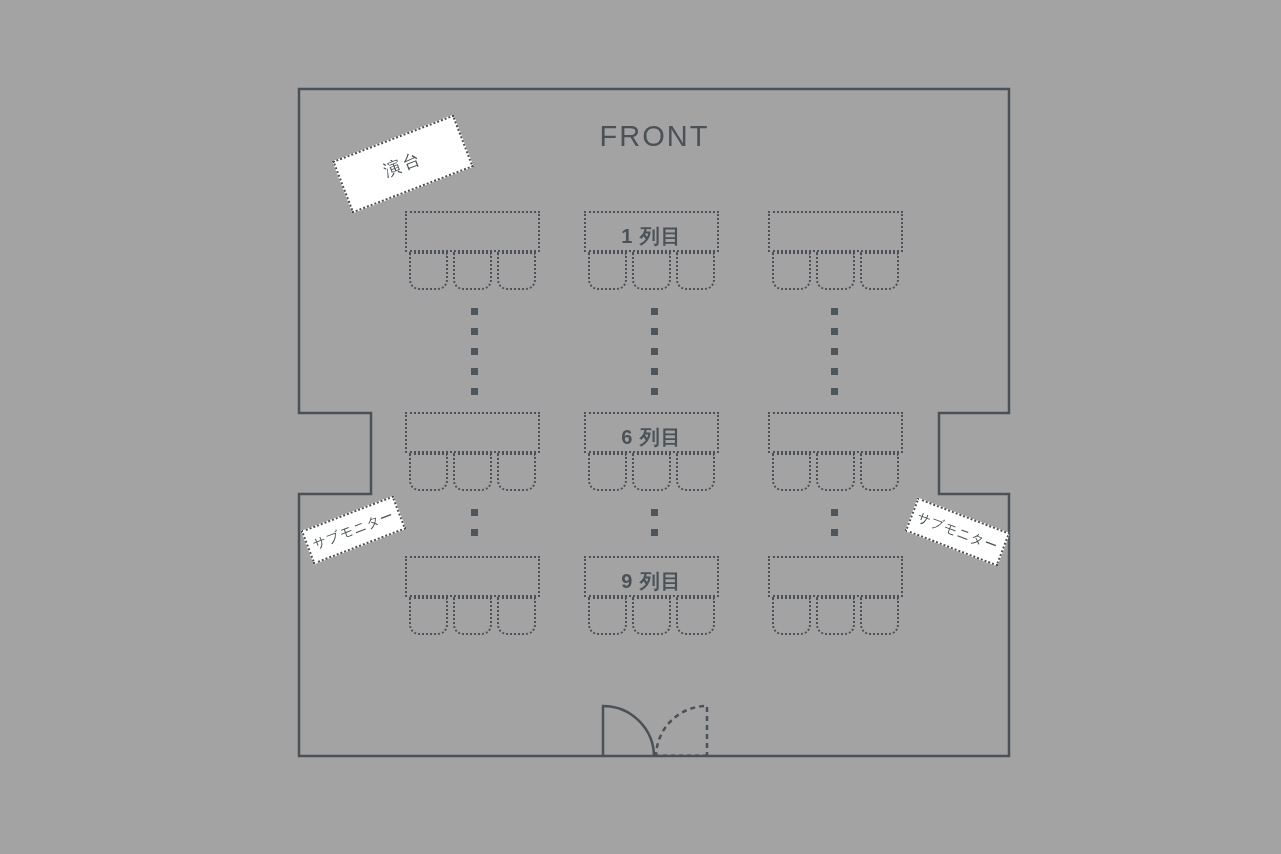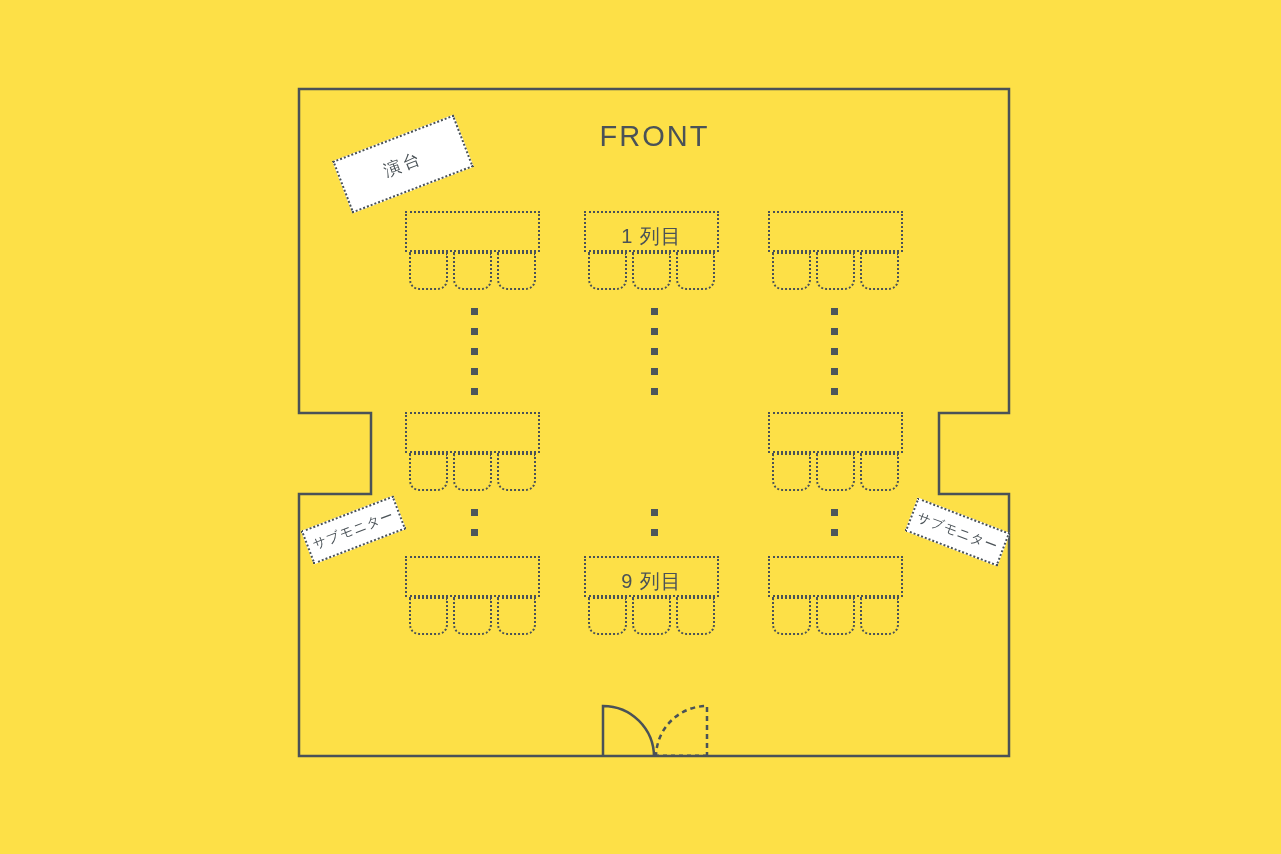--- a/index.html
+++ b/index.html
@@ -1,17 +1,17 @@
 <!DOCTYPE html>
 <html><head>
 <meta charset="utf-8">
 <style>
   html,body{margin:0;padding:0;background:#ffffff;}
   .canvas{
-    position:relative;width:1281px;height:854px;background:#fde047;
+    position:relative;width:1281px;height:854px;background:#a3a3a3;
     font-family:"Liberation Sans","DejaVu Sans",sans-serif;color:#4a5257;
     overflow:hidden;
   }
   .outline-svg{position:absolute;left:0;top:0;}
   .front-label{
     position:absolute;left:299px;top:120px;width:711px;text-align:center;
     font-size:29px;font-weight:500;letter-spacing:2px;color:#4a5257;
   }
   .rot-box{
     position:absolute;border:2px dotted #4a5257;box-sizing:border-box;
@@ -20,21 +20,21 @@
   .stage-box{left:338px;top:136px;width:130px;height:56px;transform:rotate(-21deg);}
   .stage-box span{font-size:17px;letter-spacing:3px;font-weight:500;}
   .monitor-box span{font-size:13px;letter-spacing:1px;font-weight:500;}
   .monitor-left{left:304px;top:512px;width:99px;height:36px;transform:rotate(-21deg);}
   .monitor-right{left:908px;top:514px;width:99px;height:36px;transform:rotate(21deg);}
   .tgroup{position:absolute;width:135px;height:80px;}
   .ttable{
     position:absolute;left:0;top:0;width:135px;height:41px;box-sizing:border-box;
     border:2px dotted #4a5257;display:flex;align-items:center;justify-content:center;
   }
-  .row-label{font-size:20px;font-weight:400;letter-spacing:1px;color:#4a5257;margin-top:10px;}
+  .row-label{font-size:20px;font-weight:700;letter-spacing:1px;color:#4a5257;margin-top:10px;}
   .chair{
     position:absolute;top:41px;width:39px;height:38px;box-sizing:border-box;
     border:2px dotted #4a5257;border-radius:0 0 10px 10px;
   }
   .chair.p1{left:4px;}
   .chair.p2{left:48px;}
   .chair.p3{left:92px;}
   .dots{position:absolute;display:flex;flex-direction:column;gap:13px;}
   .dots i{display:block;width:7px;height:7px;background:#4d565b;}
   
@@ -110,20 +110,28 @@
       <i></i>
       <i></i>
     </div>
 
   <div class="tgroup c1 r6">
     <div class="ttable"></div>
     <div class="chair p1"></div>
     <div class="chair p2"></div>
     <div class="chair p3"></div>
   </div>
+  <div class="tgroup c2 r6">
+    <div class="ttable">
+      <span class="row-label">6 列目</span>
+    </div>
+    <div class="chair p1"></div>
+    <div class="chair p2"></div>
+    <div class="chair p3"></div>
+  </div>
   <div class="tgroup c3 r6">
     <div class="ttable"></div>
     <div class="chair p1"></div>
     <div class="chair p2"></div>
     <div class="chair p3"></div>
   </div>
 
   <div class="dots dx1 dy2">
       <i></i>
       <i></i>

